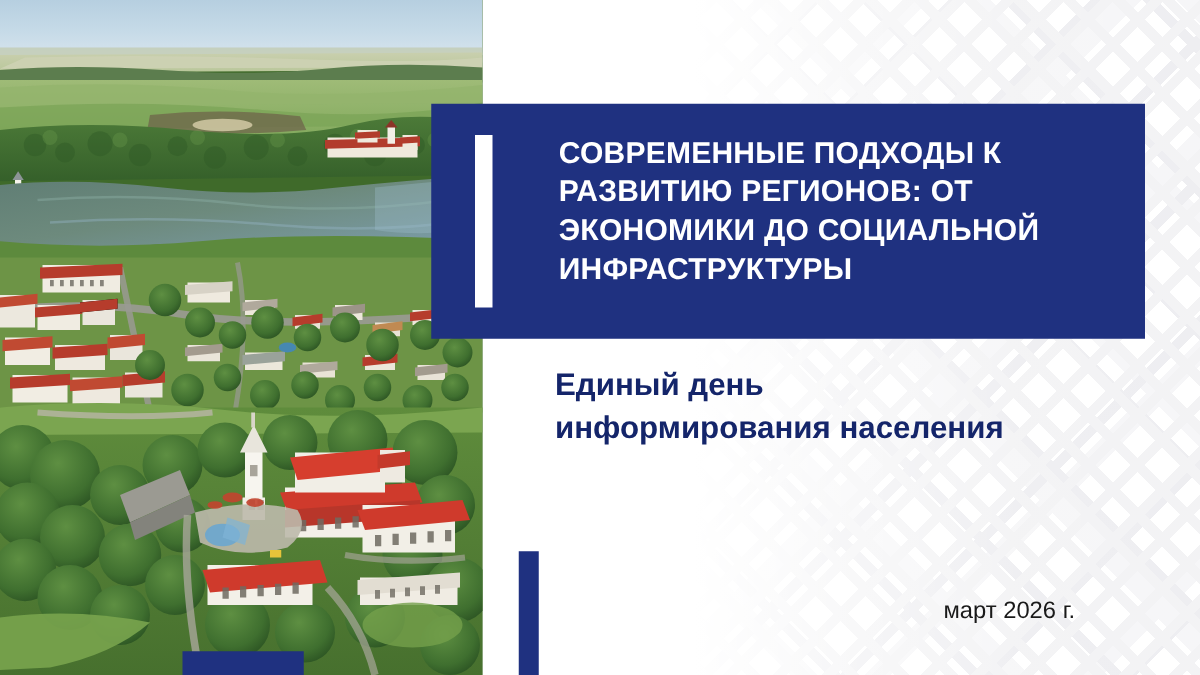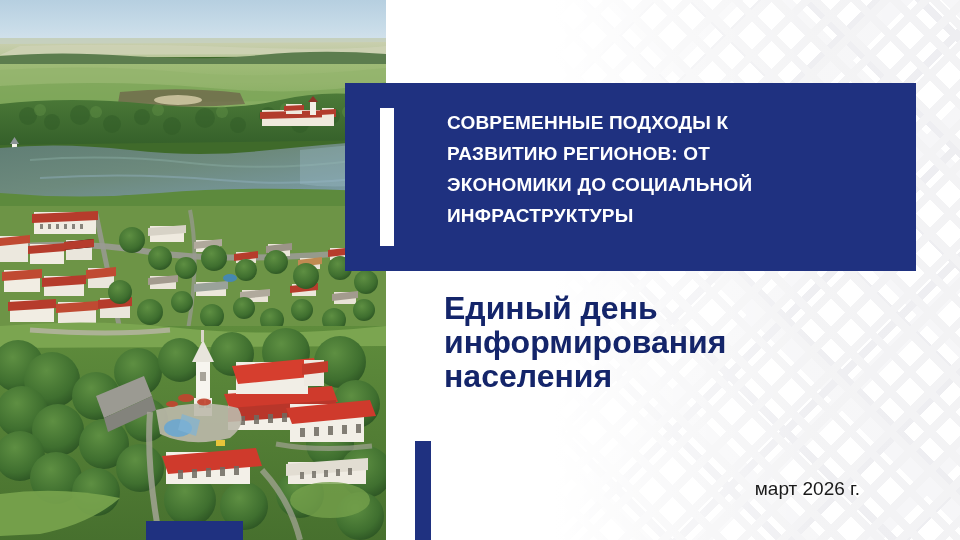--- a/index.html
+++ b/index.html
@@ -109,36 +109,36 @@
     width: 14px;
     height: 138px;
     background: #ffffff;
   }
   .title-text {
     position: absolute;
     left: 102px;
     top: 24px;
     width: 450px;
     color: #ffffff;
-    font-size: 19px;
+    font-size: 24px;
     font-weight: bold;
     line-height: 31px;
     letter-spacing: 0.2px;
     text-transform: uppercase;
     white-space: pre-line;
   }
 
   
   .subtitle {
     position: absolute;
     left: 444px;
     top: 291px;
     width: 440px;
     color: #14256a;
-    font-size: 32px;
+    font-size: 25px;
     font-weight: bold;
     line-height: 34px;
     white-space: pre-line;
   }
 
   
   .date-text {
     position: absolute;
     left: 560px;
     top: 478px;

